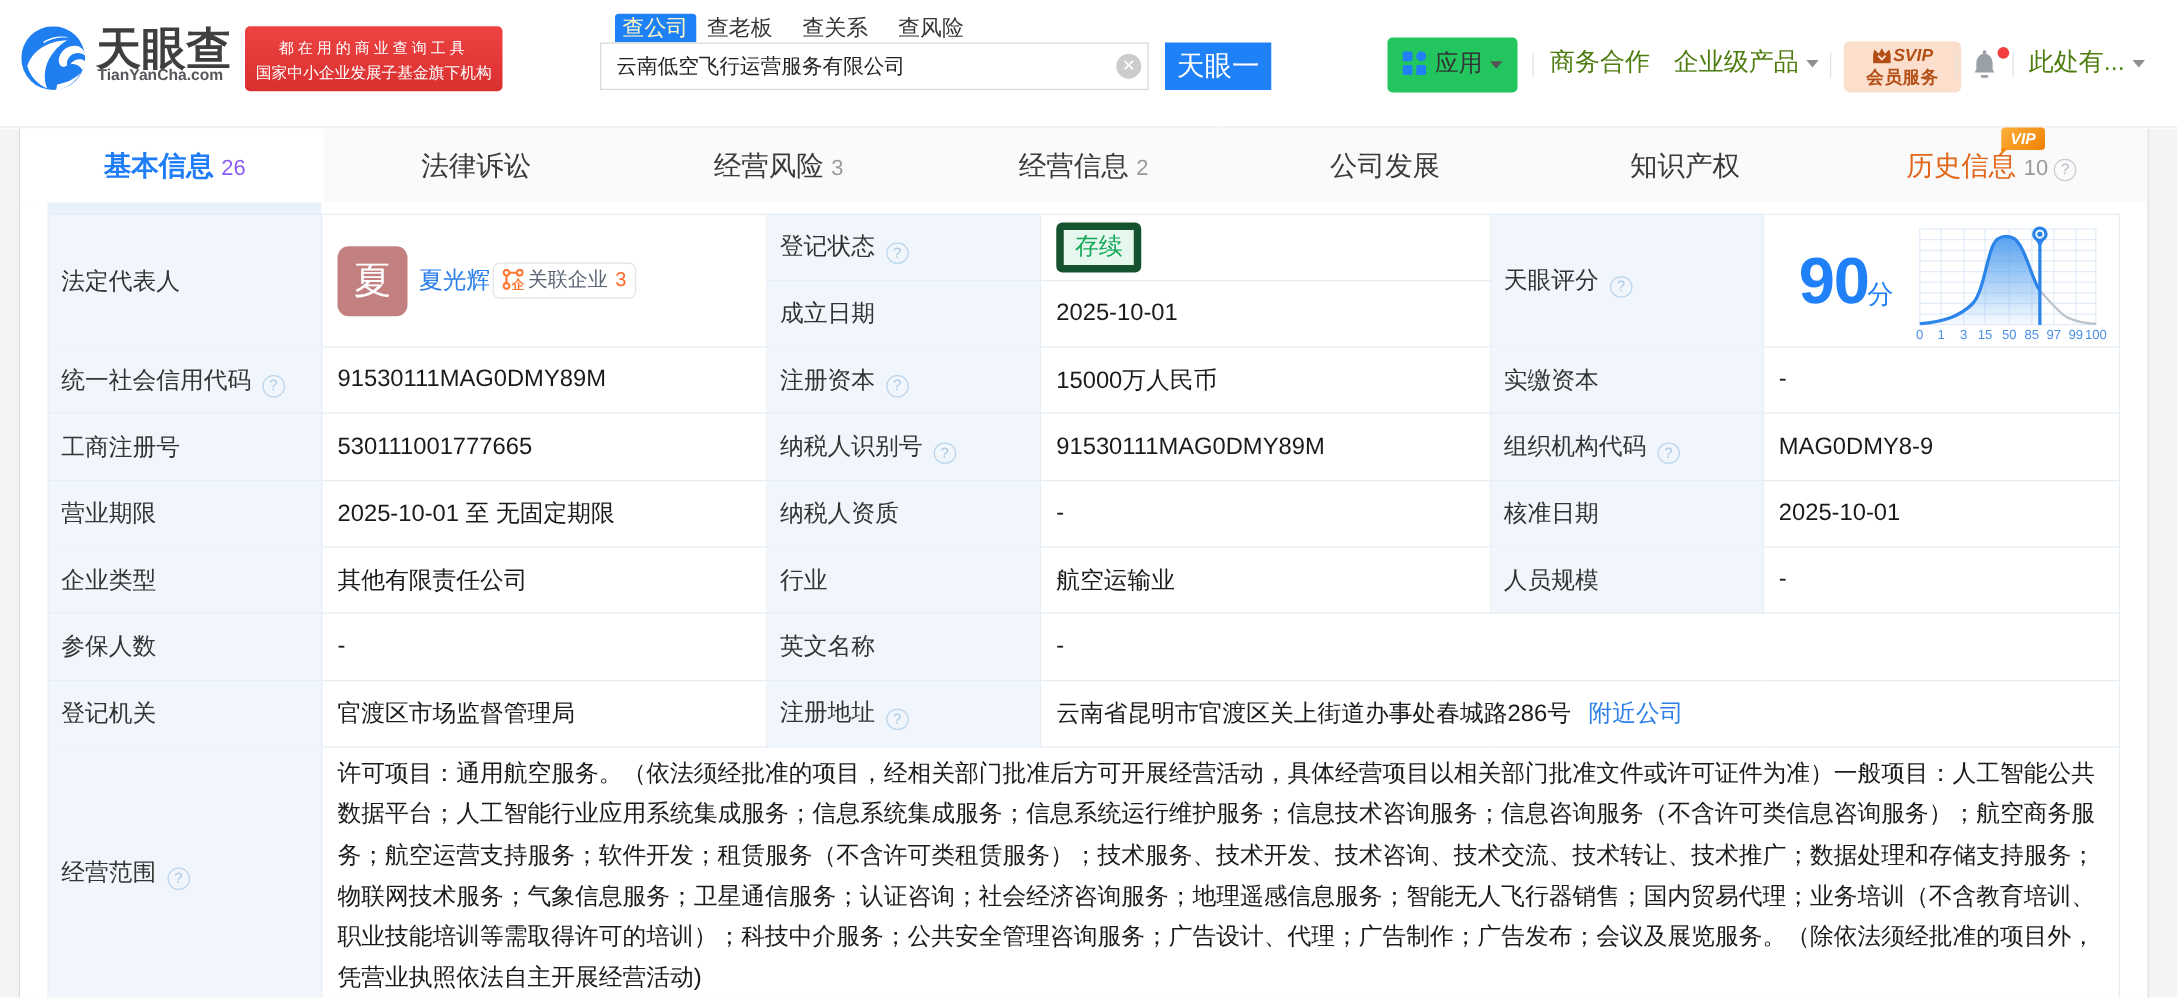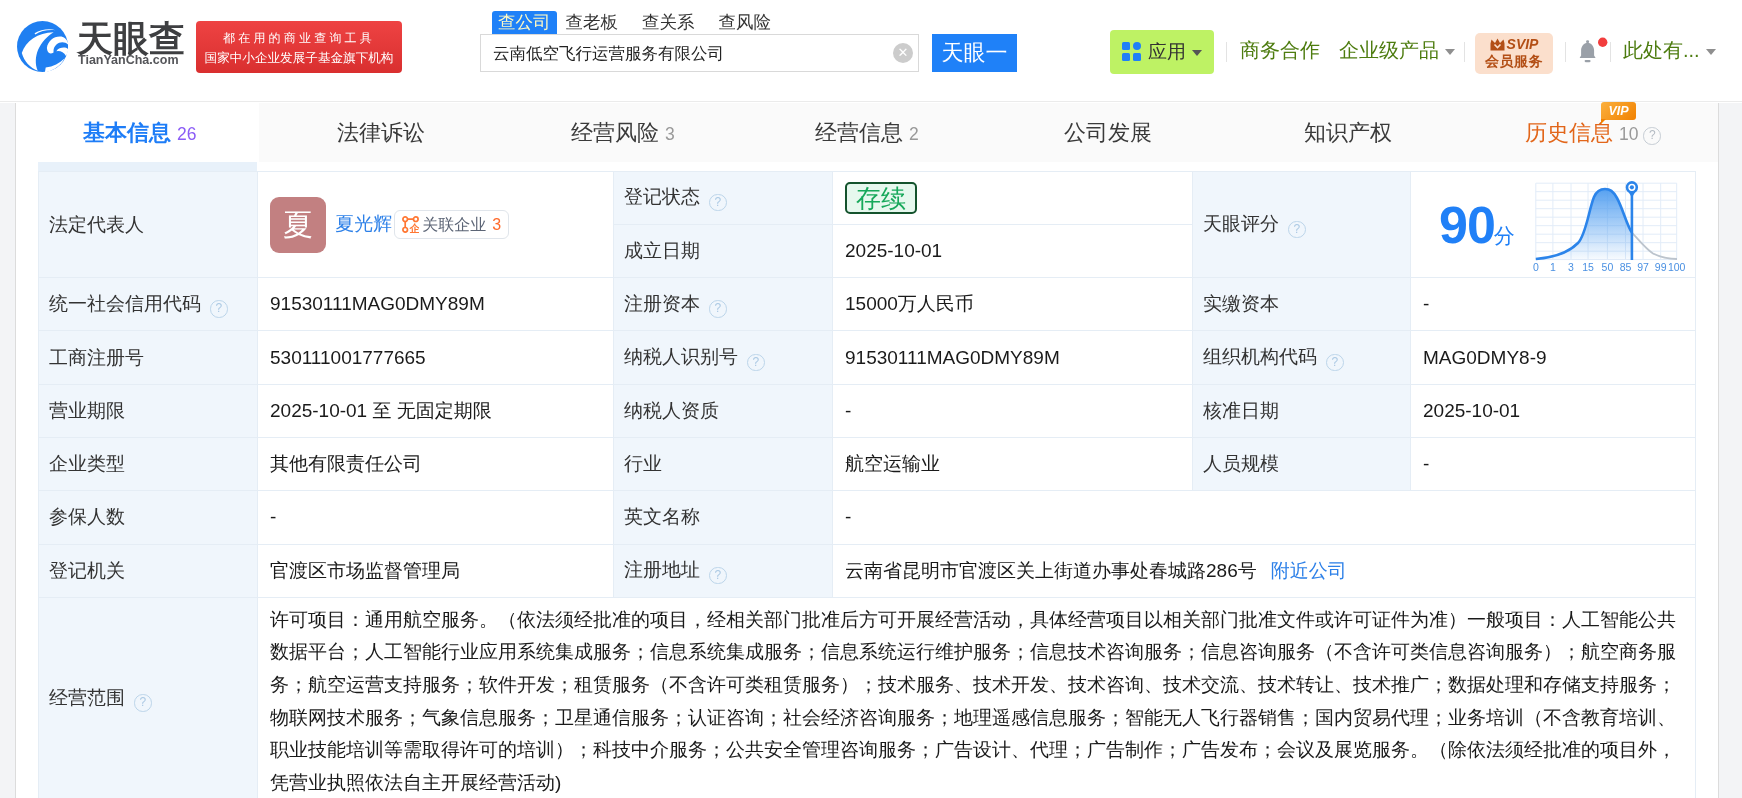--- a/index.html
+++ b/index.html
@@ -18,25 +18,25 @@
 
 
 #stabs { left:492px; top:11px; height:23px; }
 .stab { display:inline-block; font-size:17.5px; color:#333; line-height:23px; margin-right:24px; vertical-align:top; }
 .stab.active { background:#1f81f8; color:#fef9c3; padding:0 6px; border-radius:3px 3px 0 0; margin-right:9px; }
 #sinput { left:480px; top:34px; width:439px; height:38px; border:1px solid #d9d9d9; background:#fff; font-size:16.5px; color:#222; line-height:36px; padding-left:12px; }
 #sclear { left:893px; top:43px; width:20px; height:20px; border-radius:50%; background:#ccc; color:#fff; font-size:13px; line-height:20px; text-align:center; }
 #sbtn { left:932px; top:34px; width:85px; height:38px; background:#1f81f8; color:#fff; font-size:22px; text-align:center; line-height:38px; }
 
 
-#appbtn { left:1110px; top:30px; width:104px; height:44px; background:#bef264; border-radius:4px; font-size:19px; color:#333; line-height:44px; text-align:center; }
+#appbtn { left:1110px; top:30px; width:104px; height:44px; background:#22c55e; border-radius:4px; font-size:19px; color:#333; line-height:44px; text-align:center; }
 .hmenu { font-size:20px; color:#4d7c0f; line-height:44px; top:28px; }
 .hsep { top:42px; width:1px; height:20px; background:#e3e3e3; }
 .caret { display:inline-block; width:0; height:0; border-left:5px solid transparent; border-right:5px solid transparent; border-top:6px solid #8f8f8f; vertical-align:middle; margin-left:6px; }
-#svip { left:1475px; top:33px; width:78px; height:41px; background:#fbdfcc; border-radius:5px; text-align:center; color:#b34f16; padding-top:3px; }
+#svip { left:1475px; top:33px; width:94px; height:41px; background:#fbdfcc; border-radius:5px; text-align:center; color:#b34f16; padding-top:3px; }
 #svip .s1 { font-size:14px; font-weight:700; font-style:italic; line-height:16px; white-space:nowrap; }
 #svip .s2 { font-size:14px; font-weight:700; line-height:18px; letter-spacing:0.5px; white-space:nowrap; }
 
 
 #pagebg { position:absolute; left:0; top:103px; width:1742px; height:695px; background:#f3f4f6; }
 #contentbg { position:absolute; left:15px; top:103px; width:1704px; height:695px; background:#fff; border-left:1px solid #dcdcdc; border-right:1px solid #dcdcdc; }
 #navstrip { position:absolute; left:16px; top:103px; width:1702px; height:59px; background:#fafafa; }
 #navactive { position:absolute; left:16px; top:103px; width:243px; height:59px; background:#fff; }
 .ntab { position:absolute; top:103px; height:59px; line-height:59px; font-size:22px; color:#3a3a3a; white-space:nowrap; }
 .ncount { font-size:17.5px; color:#999; margin-left:6px; }
@@ -45,21 +45,21 @@
 #sliver { position:absolute; left:38px; top:162px; width:219px; height:10px; background:#e8f1fa; }
 
 
 #tbl { position:absolute; left:38px; top:171px; border-collapse:collapse; table-layout:fixed; }
 #tbl td { border:1px solid #e5edf5; font-size:19px; vertical-align:middle; overflow:hidden; }
 #tbl td.lb { background:#f0f6fc; color:#333; padding-left:10px; }
 #tbl td.vl { background:#fff; color:#1a1a1a; padding-left:12px; }
 .qi { display:inline-block; width:17.5px; height:17.5px; border-radius:50%; border:1.6px solid #bcd5ea; color:#abc9e4; font-size:12px; line-height:14.5px; text-align:center; vertical-align:-2.5px; margin-left:9px; font-weight:400; }
 .qg { border-color:#c6cdd4; color:#b4bbc3; }
 a.lnk { color:#2d80e8; text-decoration:none; }
-.badge-g { display:inline-block; border:2px solid #14532d; background:#e6f8ee; color:#16a85a; font-size:25px; line-height:28px; padding:0 9px; border-radius:5px; }
+.badge-g { display:inline-block; border:6px solid #14532d; background:#e6f8ee; color:#16a85a; font-size:19px; line-height:28px; padding:0 9px; border-radius:5px; }
 #avatar { display:inline-block; width:56px; height:56px; border-radius:9px; background:#c28081; color:#fff; font-size:30px; text-align:center; line-height:56px; vertical-align:middle; }
 .rel { display:inline-block; border:1px solid #e0e5eb; border-radius:6px; font-size:16px; color:#5c6576; line-height:27px; padding:0 7px; background:#fff; vertical-align:middle; }
 .rel b { color:#ff6a2b; font-weight:400; }
 #score90 { font-size:52px; font-weight:700; color:#2080f7; letter-spacing:-1px; margin-left:16px; }
 #scorefen { font-size:21px; color:#2080f7; margin-left:-1px; }
 #chart { position:absolute; left:1492px; top:6px; }
 .brange { line-height:32.6px; }
 .brange div { white-space:nowrap; }
 </style>
 </head>

